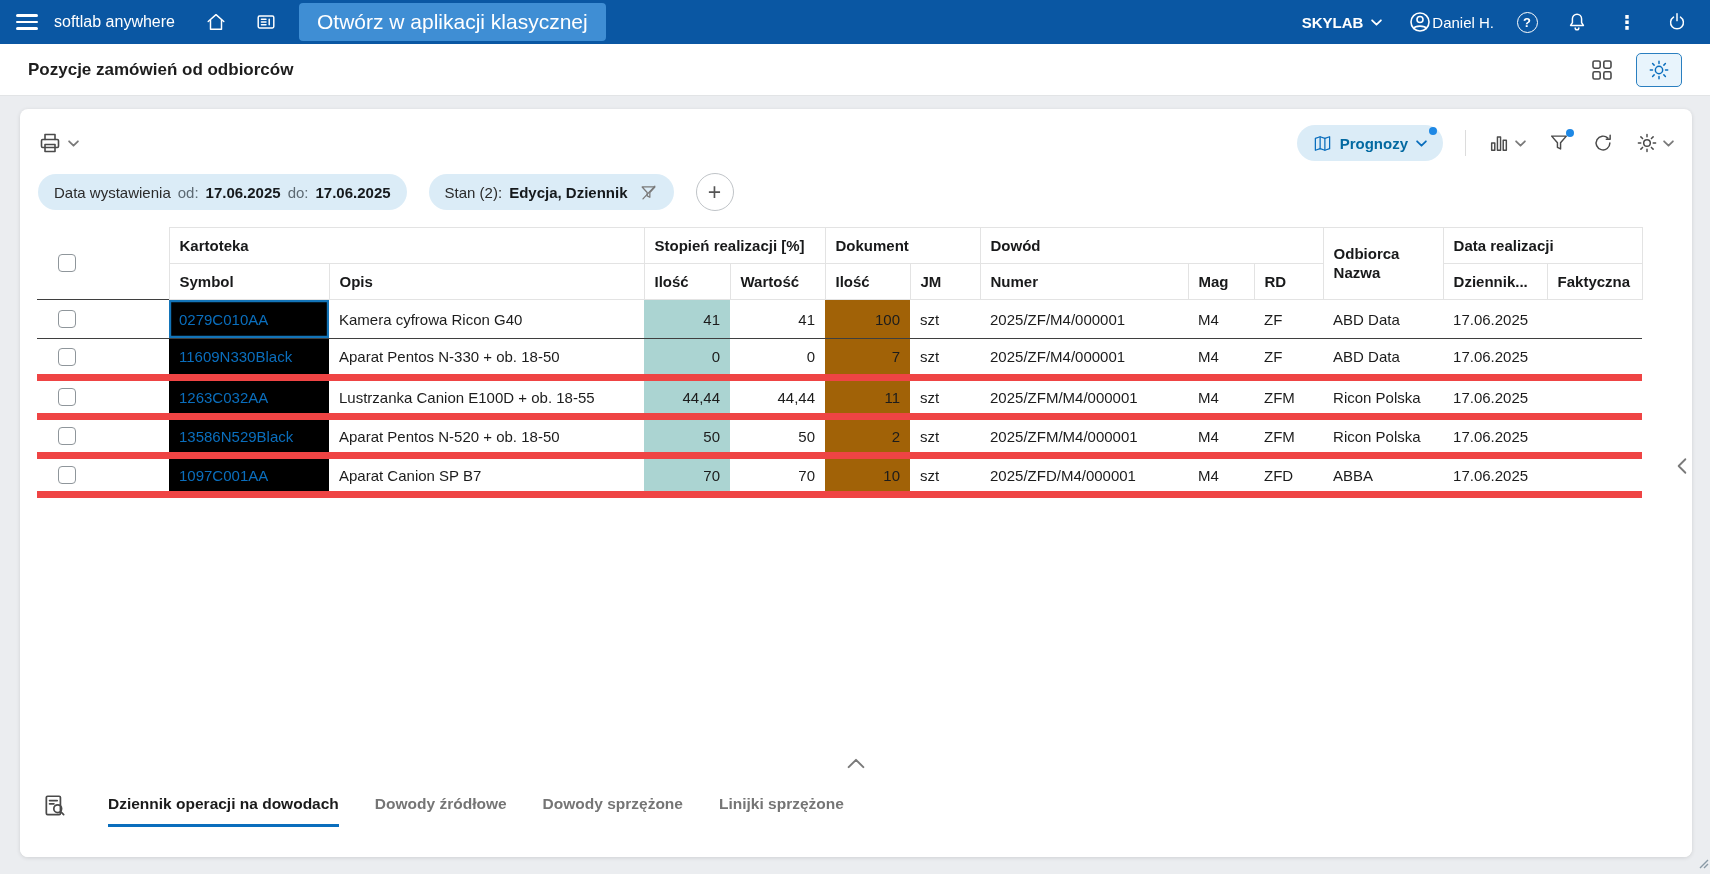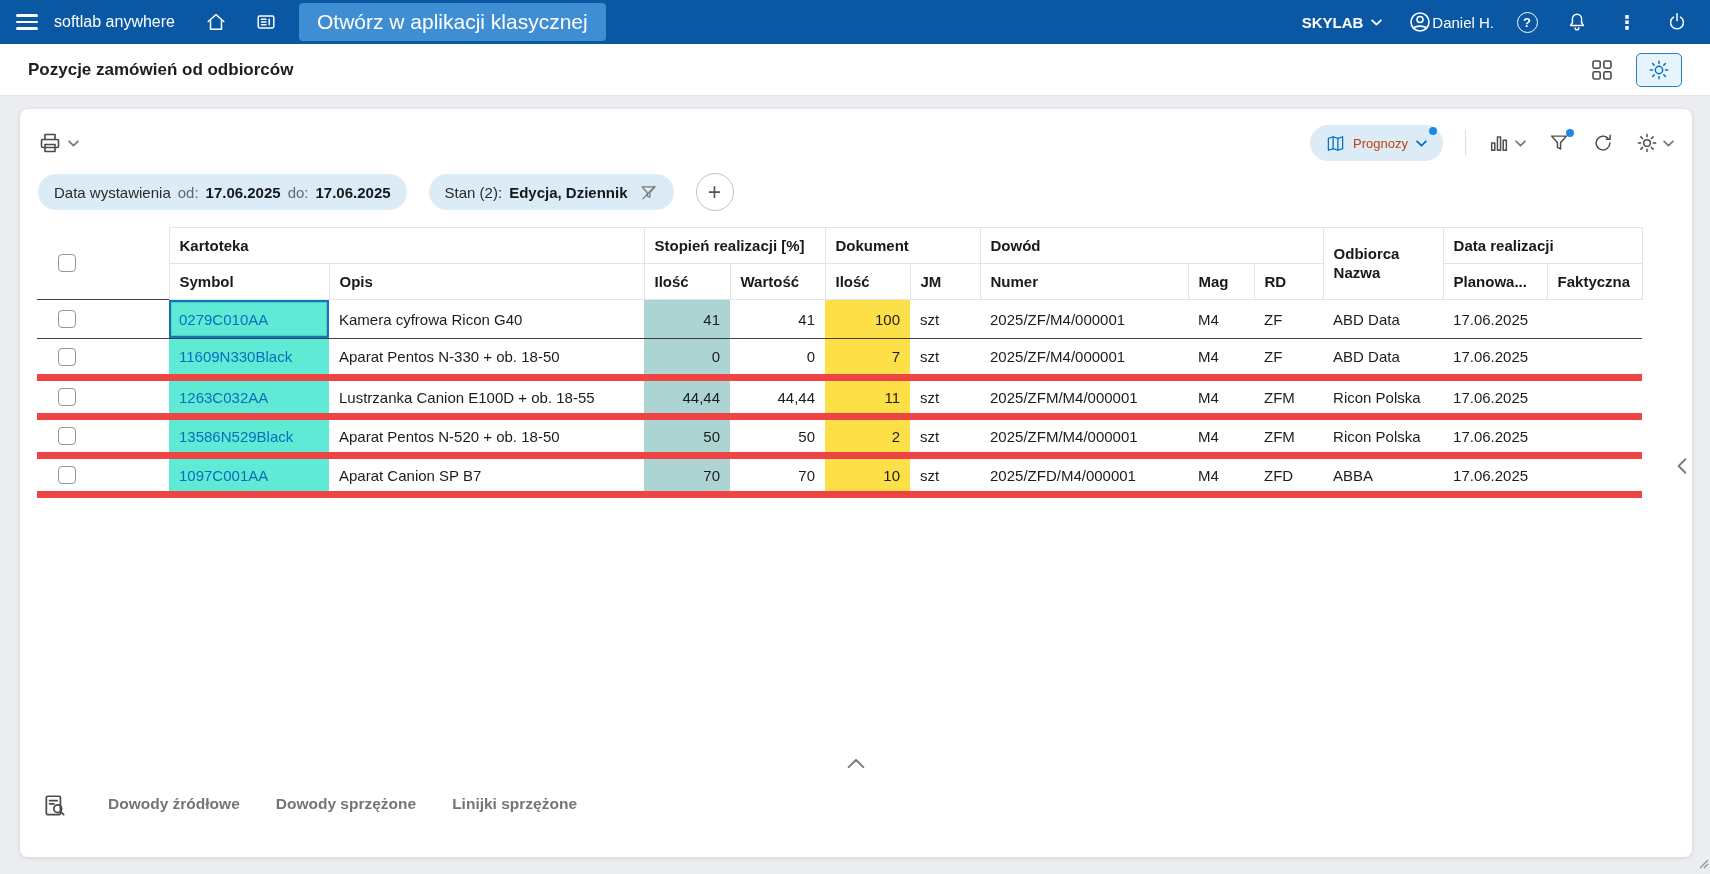--- a/index.html
+++ b/index.html
@@ -36,21 +36,21 @@
   
   .content { position:absolute; top:97px; left:0; right:0; bottom:0; background:#ebedf0; }
   .card { position:absolute; left:20px; right:18px; top:12px; bottom:17px; background:#fff; border-radius:8px;
     box-shadow:0 1px 4px rgba(0,0,0,.12); overflow:hidden; }
 
   .toolbar { display:flex; align-items:center; padding:16px 18px 4px 18px; }
   .tool { display:flex; align-items:center; gap:6px; cursor:pointer; }
   .tb-right { margin-left:auto; display:flex; align-items:center; gap:22px; }
   .pill { position:relative; display:flex; align-items:center; gap:8px; background:#dbecf7; border-radius:18px;
     height:36px; padding:0 16px; cursor:pointer; }
-  .pill .lbl { color:#c2410c; font-size:13px; font-weight:400; }
+  .pill .lbl { color:#0369a1; font-size:15px; font-weight:700; }
   .dot { position:absolute; width:8px; height:8px; background:#1e88e5; border-radius:50%; }
   .pill .dot { top:2px; right:6px; }
   .vdiv { width:1px; height:26px; background:#dcdcdc; }
   .icwrap { position:relative; display:flex; align-items:center; gap:5px; cursor:pointer; }
   .icwrap .dot { top:-3px; right:-4px; }
 
   .chips { display:flex; align-items:center; gap:22px; padding:8px 18px 0 18px; }
   .chip { display:flex; align-items:center; gap:7px; background:#dbecf7; border-radius:18px; height:36px;
     padding:0 16px; font-size:15px; color:#2b2b2b; cursor:pointer; white-space:nowrap; }
   .chip .dim { color:#5d6a73; }
@@ -61,25 +61,25 @@
   
   table.grid { border-collapse:collapse; table-layout:fixed; width:1605px; margin:16px 0 0 17px; font-size:15px; }
   .grid th, .grid td { overflow:hidden; white-space:nowrap; text-overflow:ellipsis; }
   .grid thead th { font-weight:700; text-align:left; color:#18191a; padding:0 10px; height:36px;
     border:1px solid #e3e3e3; background:#fff; }
   .grid thead th.nb { border:none; background:#fff; }
   .grid thead th.odb { line-height:1.25; vertical-align:middle; }
   .grid tbody td { height:39px; padding:0 10px; vertical-align:middle; }
   .grid tbody tr { border-bottom:7px solid #ef4444; }
   .grid tbody tr.focused { border-top:1.6px solid #3f3f3f; border-bottom:1.6px solid #3f3f3f; }
-  td.sym { background:#5eead4; color:#0a6ebd; }
+  td.sym { background:#000000; color:#0a6ebd; }
   td.sym.selected { box-shadow:inset 0 0 0 2.2px #1374b8; }
   td.num { text-align:right; }
   td.teal { background:#abd4d2; text-align:right; }
-  td.green { background:#fde047; text-align:right; }
+  td.green { background:#a16207; text-align:right; }
   .checkbox { width:18px; height:18px; border:1.6px solid #8f969b; border-radius:4px; background:#fff; display:block; cursor:pointer; }
   .c-center { text-align:center; }
   .c-center .checkbox { margin:0 auto; }
 
   .panel-chev { position:absolute; right:4px; top:348px; cursor:pointer; }
   .collapse-chev { position:absolute; left:50%; transform:translateX(-50%); bottom:88px; cursor:pointer; }
 
   
   .tabsbar { position:absolute; left:0; right:0; bottom:0; height:78px; display:flex; align-items:flex-start;
     padding:16px 18px 0 22px; gap:36px; background:#fff; }
@@ -331,21 +331,21 @@
         <tr>
           <th>Symbol</th>
           <th>Opis</th>
           <th>Ilość</th>
           <th>Wartość</th>
           <th>Ilość</th>
           <th>JM</th>
           <th>Numer</th>
           <th>Mag</th>
           <th>RD</th>
-          <th>Planowa...</th>
+          <th>Dziennik...</th>
           <th>Faktyczna</th>
         </tr>
       </thead>
       <tbody>
         <tr class="focused">
           <td class="c-center">
               <span class="checkbox"></span>
             </td>
           <td></td>
           <td class="sym selected">0279C010AA</td>
@@ -450,20 +450,21 @@
 
     <div class="tabsbar">
       <span class="tabicon">
         <svg class="icn" width="26" height="26" viewBox="0 0 24 24">
             <rect x="4" y="3" width="13" height="17" rx="1.2"></rect>
             <path d="M7 7h7M7 10h4"></path>
             <circle cx="14.5" cy="14.5" r="3.6"></circle>
             <path d="M17.2 17.2 20 20"></path>
           </svg>
       </span>
+      <div class="tab active">Dziennik operacji na dowodach</div>
       <div class="tab">Dowody źródłowe</div>
       <div class="tab">Dowody sprzężone</div>
       <div class="tab">Linijki sprzężone</div>
     </div>
   </div>
 
   <div class="gripper">
     <svg width="12" height="12" viewBox="0 0 12 12">
         <path d="M11 3 3 11M11 7 7 11" stroke="#8a9aa6" stroke-width="1.4"></path>
       </svg>

